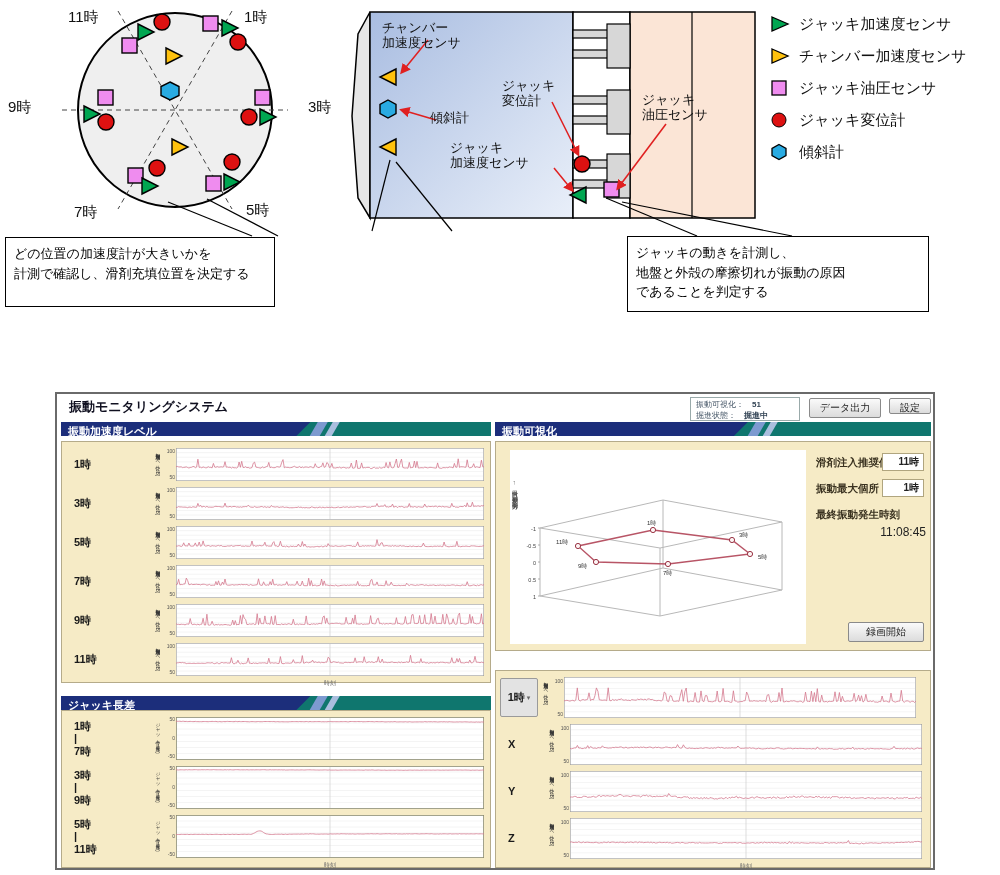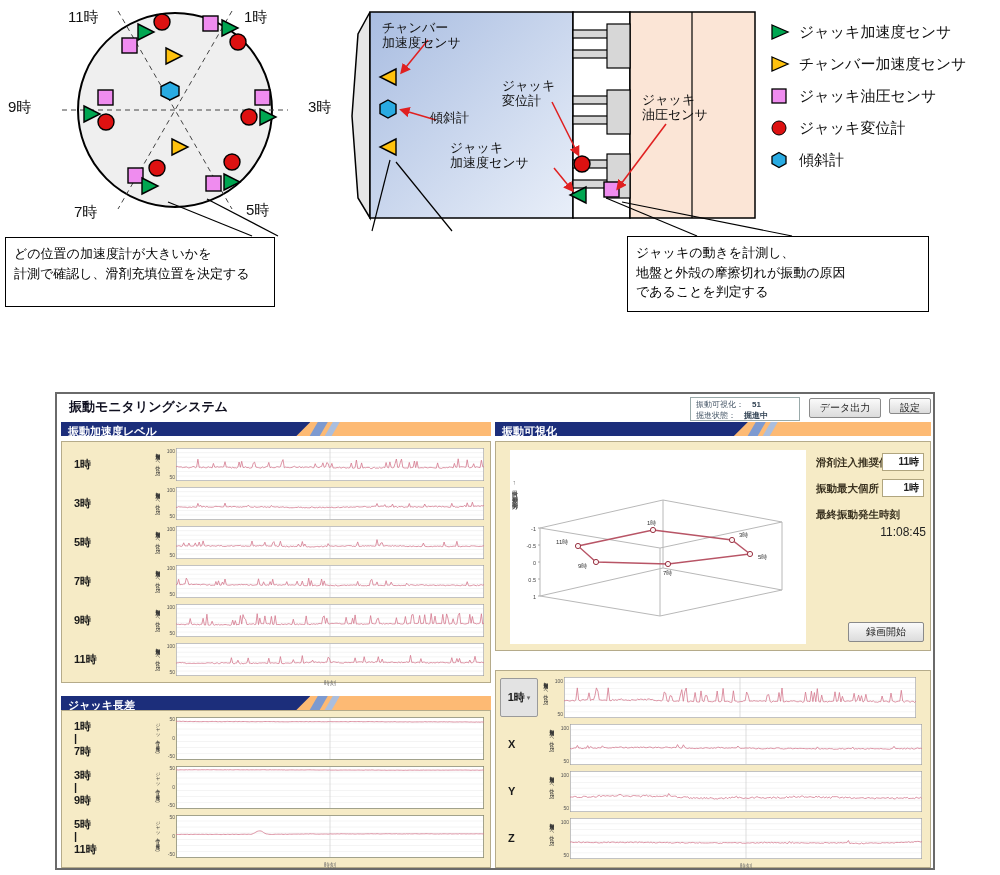--- a/index.html
+++ b/index.html
@@ -15,21 +15,21 @@
   .callout{border:1.6px solid #000;background:#fff;padding:6px 8px;font-size:13px;line-height:1.5;color:#000}
   .caption{font-size:20px;color:#222}
   
   .monitor{left:55px;top:392px;width:880px;height:478px;border:2px solid #6a6a6a;background:#fff}
   .mon-title{left:12px;top:4px;font-size:13px;font-weight:bold;color:#101020}
   .ring-box{left:633px;top:3px;width:110px;height:24px;border:1px solid #9aa;background:#fff;
             font-size:8px;color:#456;line-height:11px;padding:1px 5px}
   .ring-box b{color:#345}
   .btn{border:1px solid #8a8a8a;background:linear-gradient(#fafafa,#dcdcdc);font-size:10px;color:#222;
        text-align:center;border-radius:2px;line-height:18px}
-  .sec-hdr{position:absolute;height:14px;background:#fdba74;overflow:hidden}
+  .sec-hdr{position:absolute;height:14px;background:#0f766e;overflow:hidden}
   .hdr-navy{position:absolute;left:0;top:0;height:100%;width:58%;background:#1c2e7b;
             clip-path:polygon(0 0,100% 0,calc(100% - 14px) 100%,0 100%);
             color:#fff;font-weight:bold;font-size:11px;line-height:19px;padding-left:7px}
   .hdr-s1{position:absolute;top:-2px;height:24px;width:10px;background:#7d9ad0;transform:skewX(-30deg);left:calc(58% + 2px)}
   .hdr-s2{position:absolute;top:-2px;height:24px;width:7px;background:#aabede;transform:skewX(-30deg);left:calc(58% + 17px)}
   .panel{position:absolute;background:#f6ebc6;border:1px solid #b5ab8a}
   .crow{display:flex;align-items:center}
   .crow-label{font-weight:bold;color:#1a1a1a;font-size:11px;padding-left:12px;line-height:1.1;white-space:pre-line}
   .crow-label.tab{display:flex;align-items:center;justify-content:center;background:#e3e3e3;
        border:1px solid #9a9a9a;border-radius:2px;padding:0;margin-left:4px}
@@ -142,21 +142,21 @@
   <span class="abs mach-lbl pre" style="left:382px;top:20px">チャンバー
 加速度センサ</span>
   <span class="abs mach-lbl" style="left:430px;top:110px">傾斜計</span>
   <span class="abs mach-lbl pre" style="left:502px;top:78px">ジャッキ
 変位計</span>
   <span class="abs mach-lbl pre" style="left:450px;top:140px">ジャッキ
 加速度センサ</span>
   <span class="abs mach-lbl pre" style="left:642px;top:92px">ジャッキ
 油圧センサ</span>
 
-  <div class="abs" style="left:770px;top:16px">
+  <div class="abs" style="left:770px;top:8px">
     <div class="legend-row">
       <svg width="20" height="18">
           <polygon points="2,2 18,9 2,16" fill="#00a651" stroke="#000" stroke-width="1.3"></polygon>
         </svg>
       <span>ジャッキ加速度センサ</span>
     </div>
     <div class="legend-row">
       <svg width="20" height="18">
           <polygon points="2,2 18,9 2,16" fill="#ffc20e" stroke="#000" stroke-width="1.3"></polygon>
         </svg>

